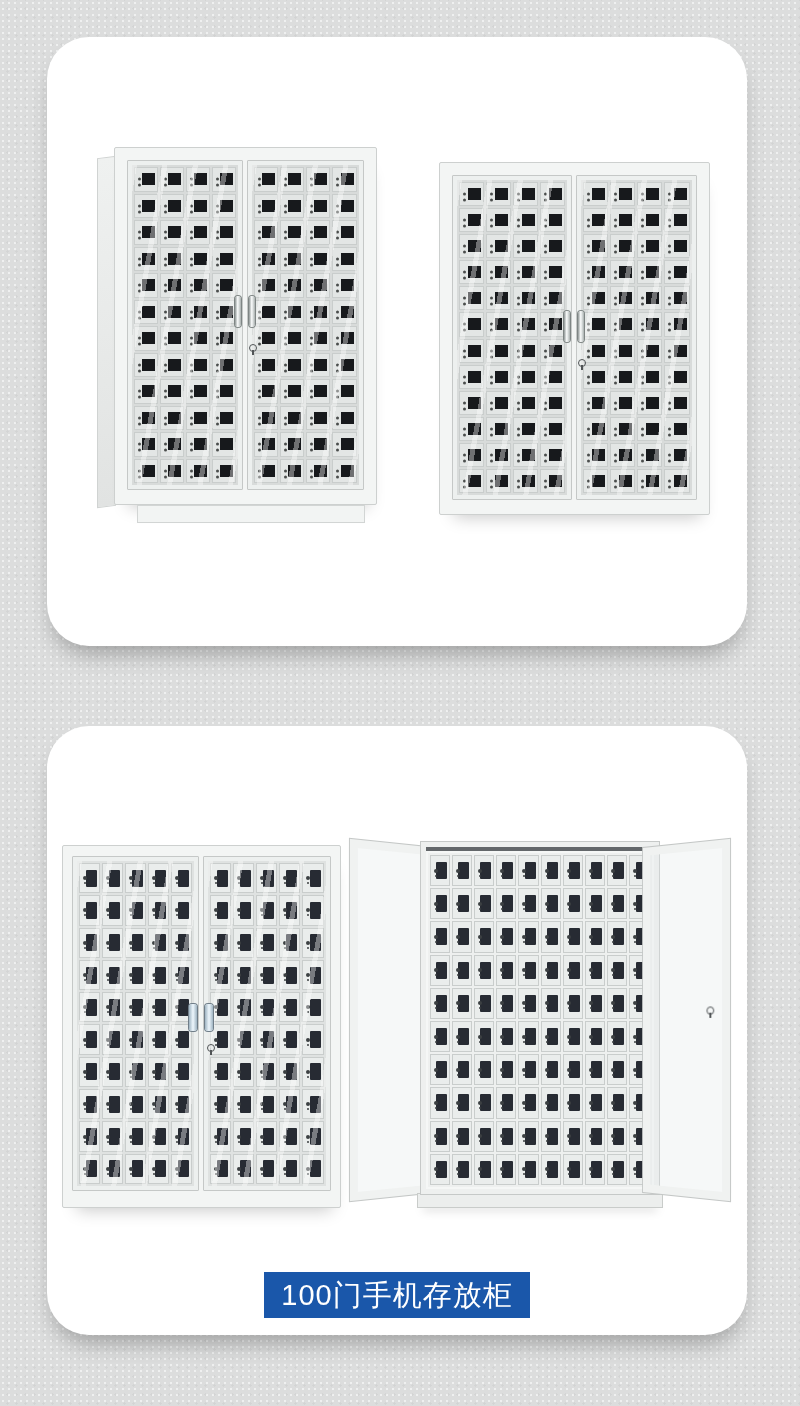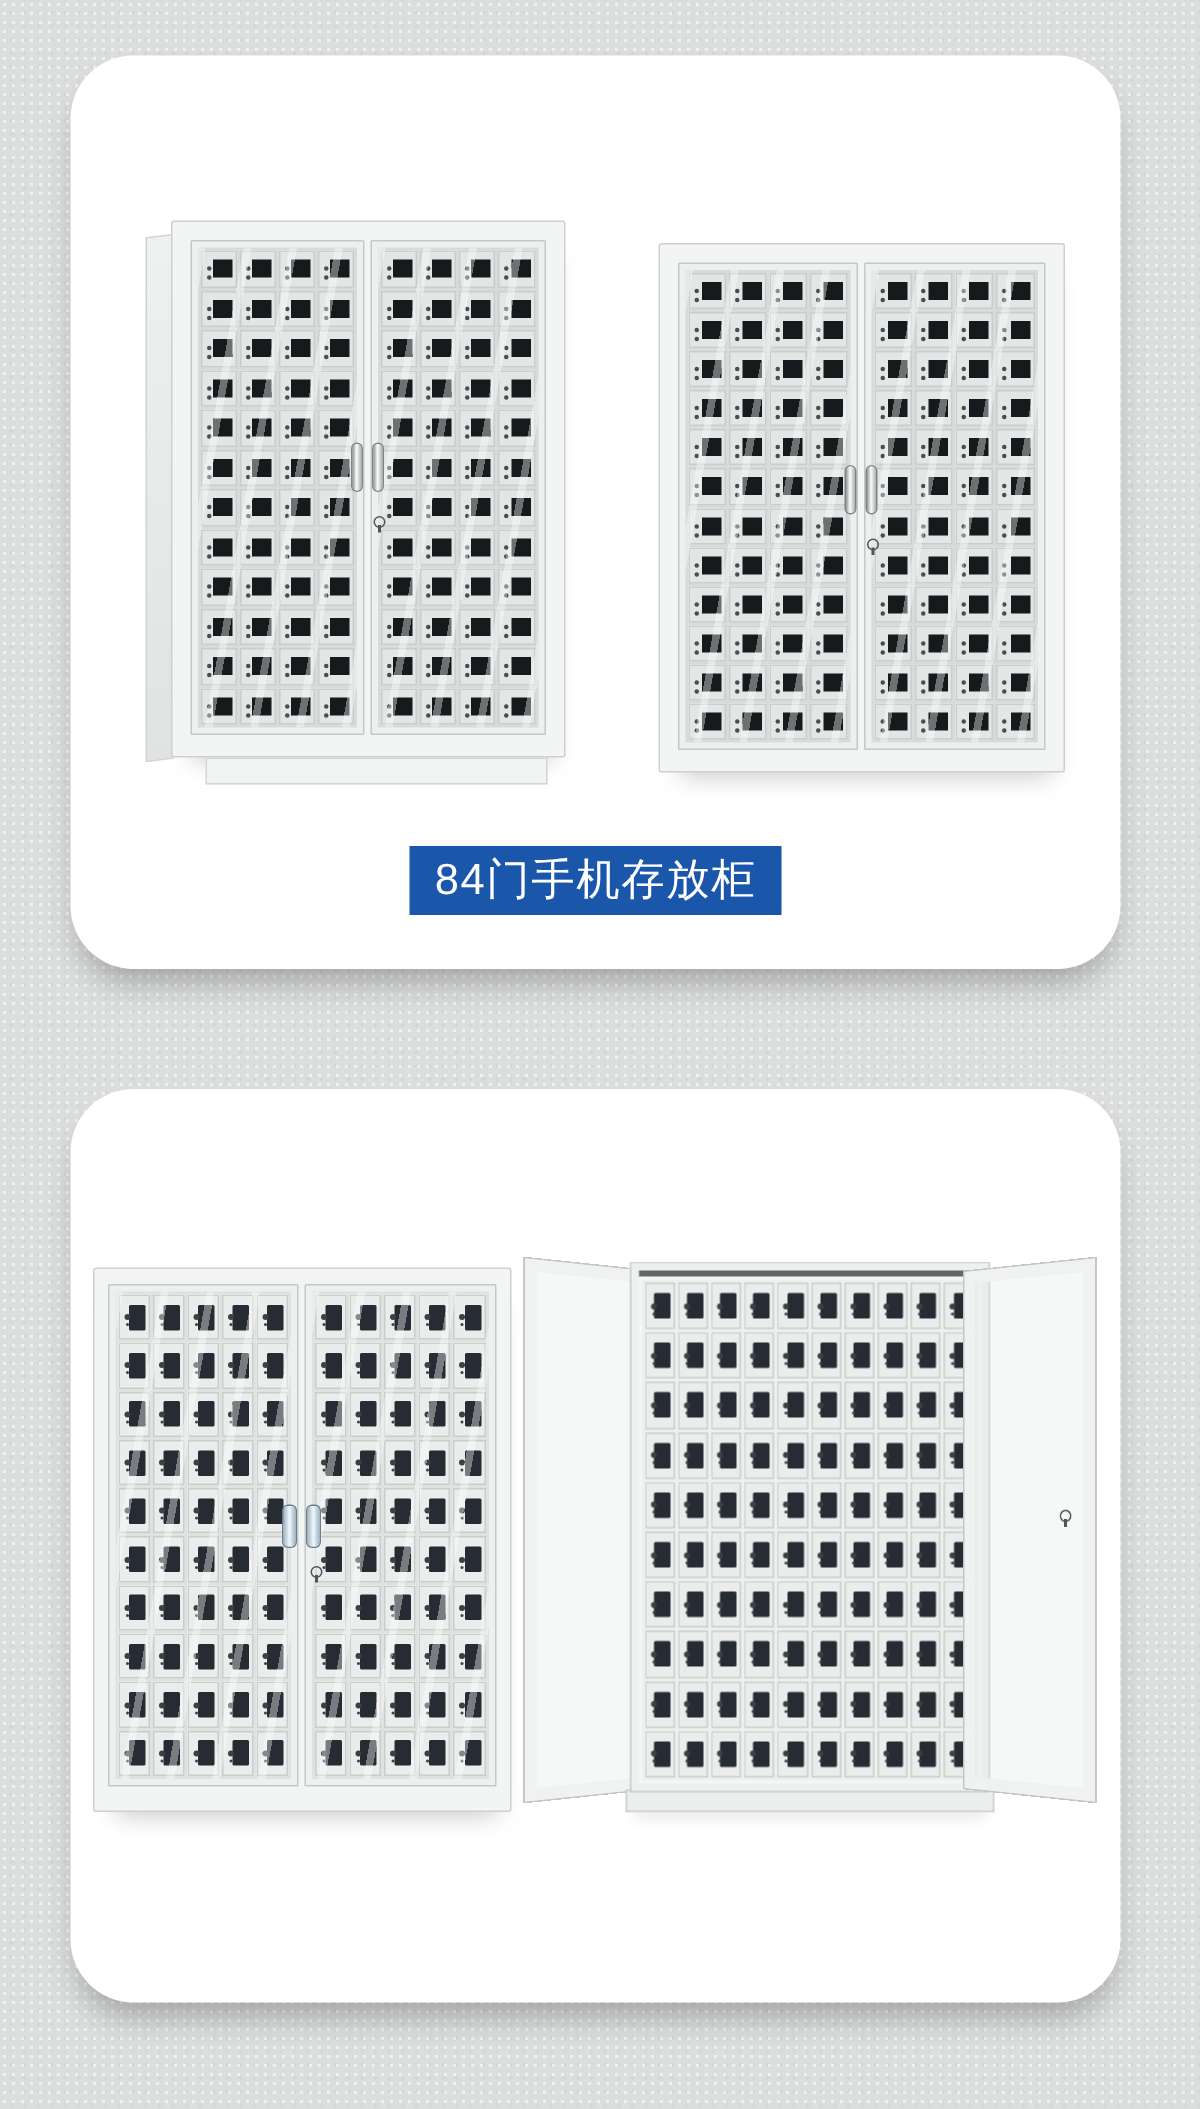--- a/index.html
+++ b/index.html
@@ -924,23 +924,20 @@
           </div>
         </div>
         <div class="handles cab84-h" style="left:50%;top:148px;transform:translateX(-50%);">
           <span class="handle"></span>
           <span class="handle"></span>
         </div>
         <span class="keyhole" style="left:calc(50% + 4px);top:196px;"></span>
       </figure>
 
     </div>
-    <div class="caption-wrap">
-      <span class="caption">84门手机存放柜</span>
-    </div>
   </section>
 
   <section class="card two">
     <div class="figures">
 
       <figure class="cabinet fig-closed100" style="margin:0 0 2px">
         <div class="doors">
           <div class="door">
             <div class="glass lighter" style="grid-template-columns: repeat(5, 1fr); grid-template-rows: repeat(10, 1fr);">
                 <div class="cell tall">
@@ -1764,15 +1761,18 @@
                 <i class="win"></i>
               </div>
             </div>
         </div>
         <div class="door-open right">
           <span class="keyhole"></span>
         </div>
       </figure>
 
     </div>
+    <div class="caption-wrap">
+      <span class="caption">100门手机存放柜</span>
+    </div>
   </section>
 
 </div>
 
 </body></html>

